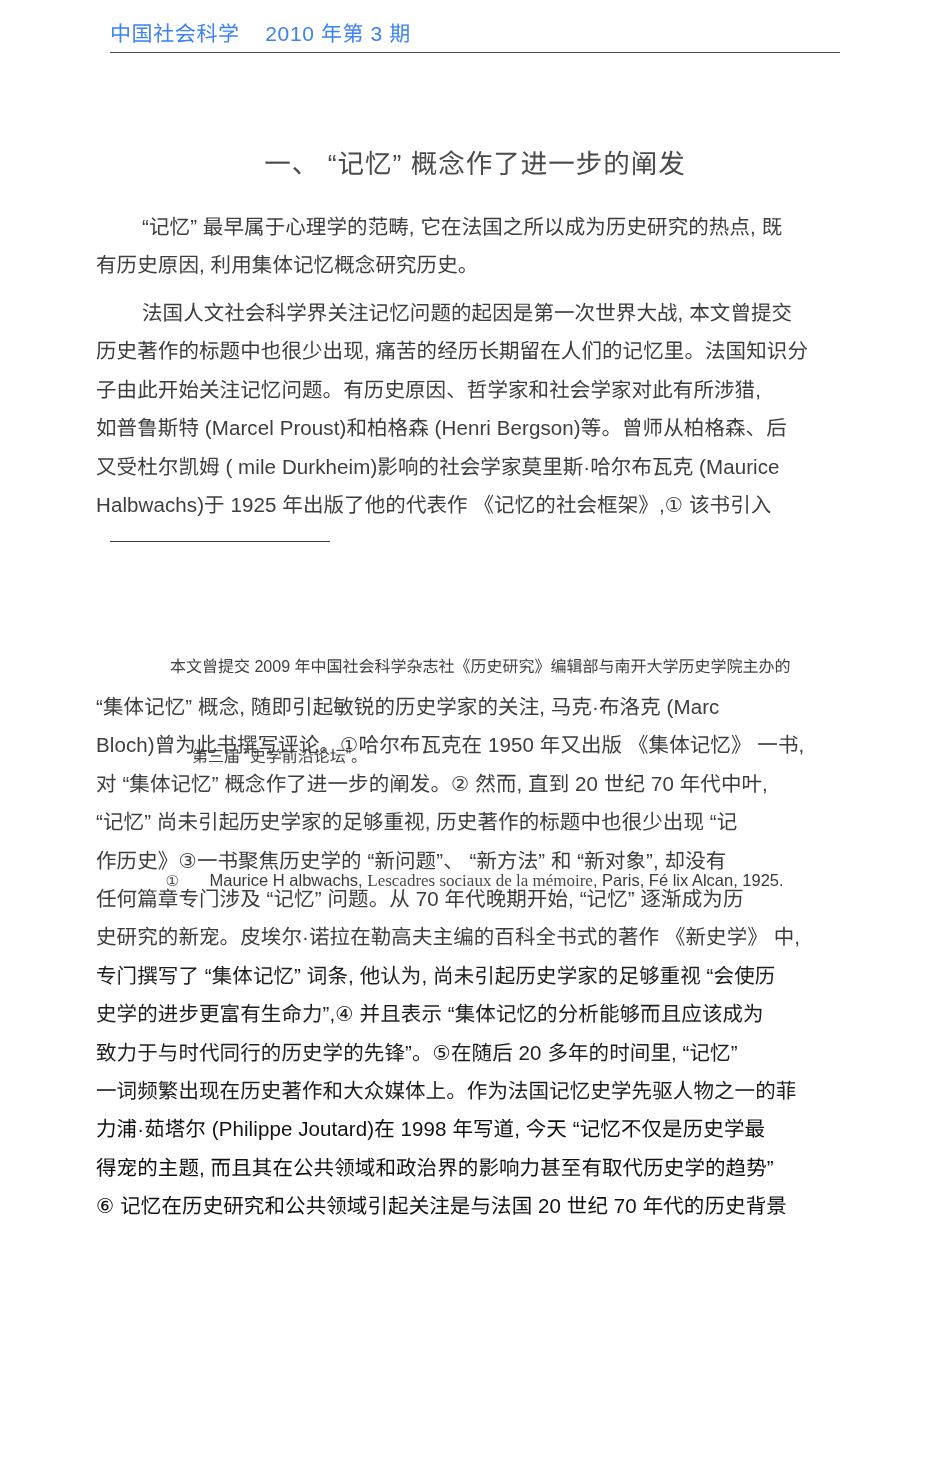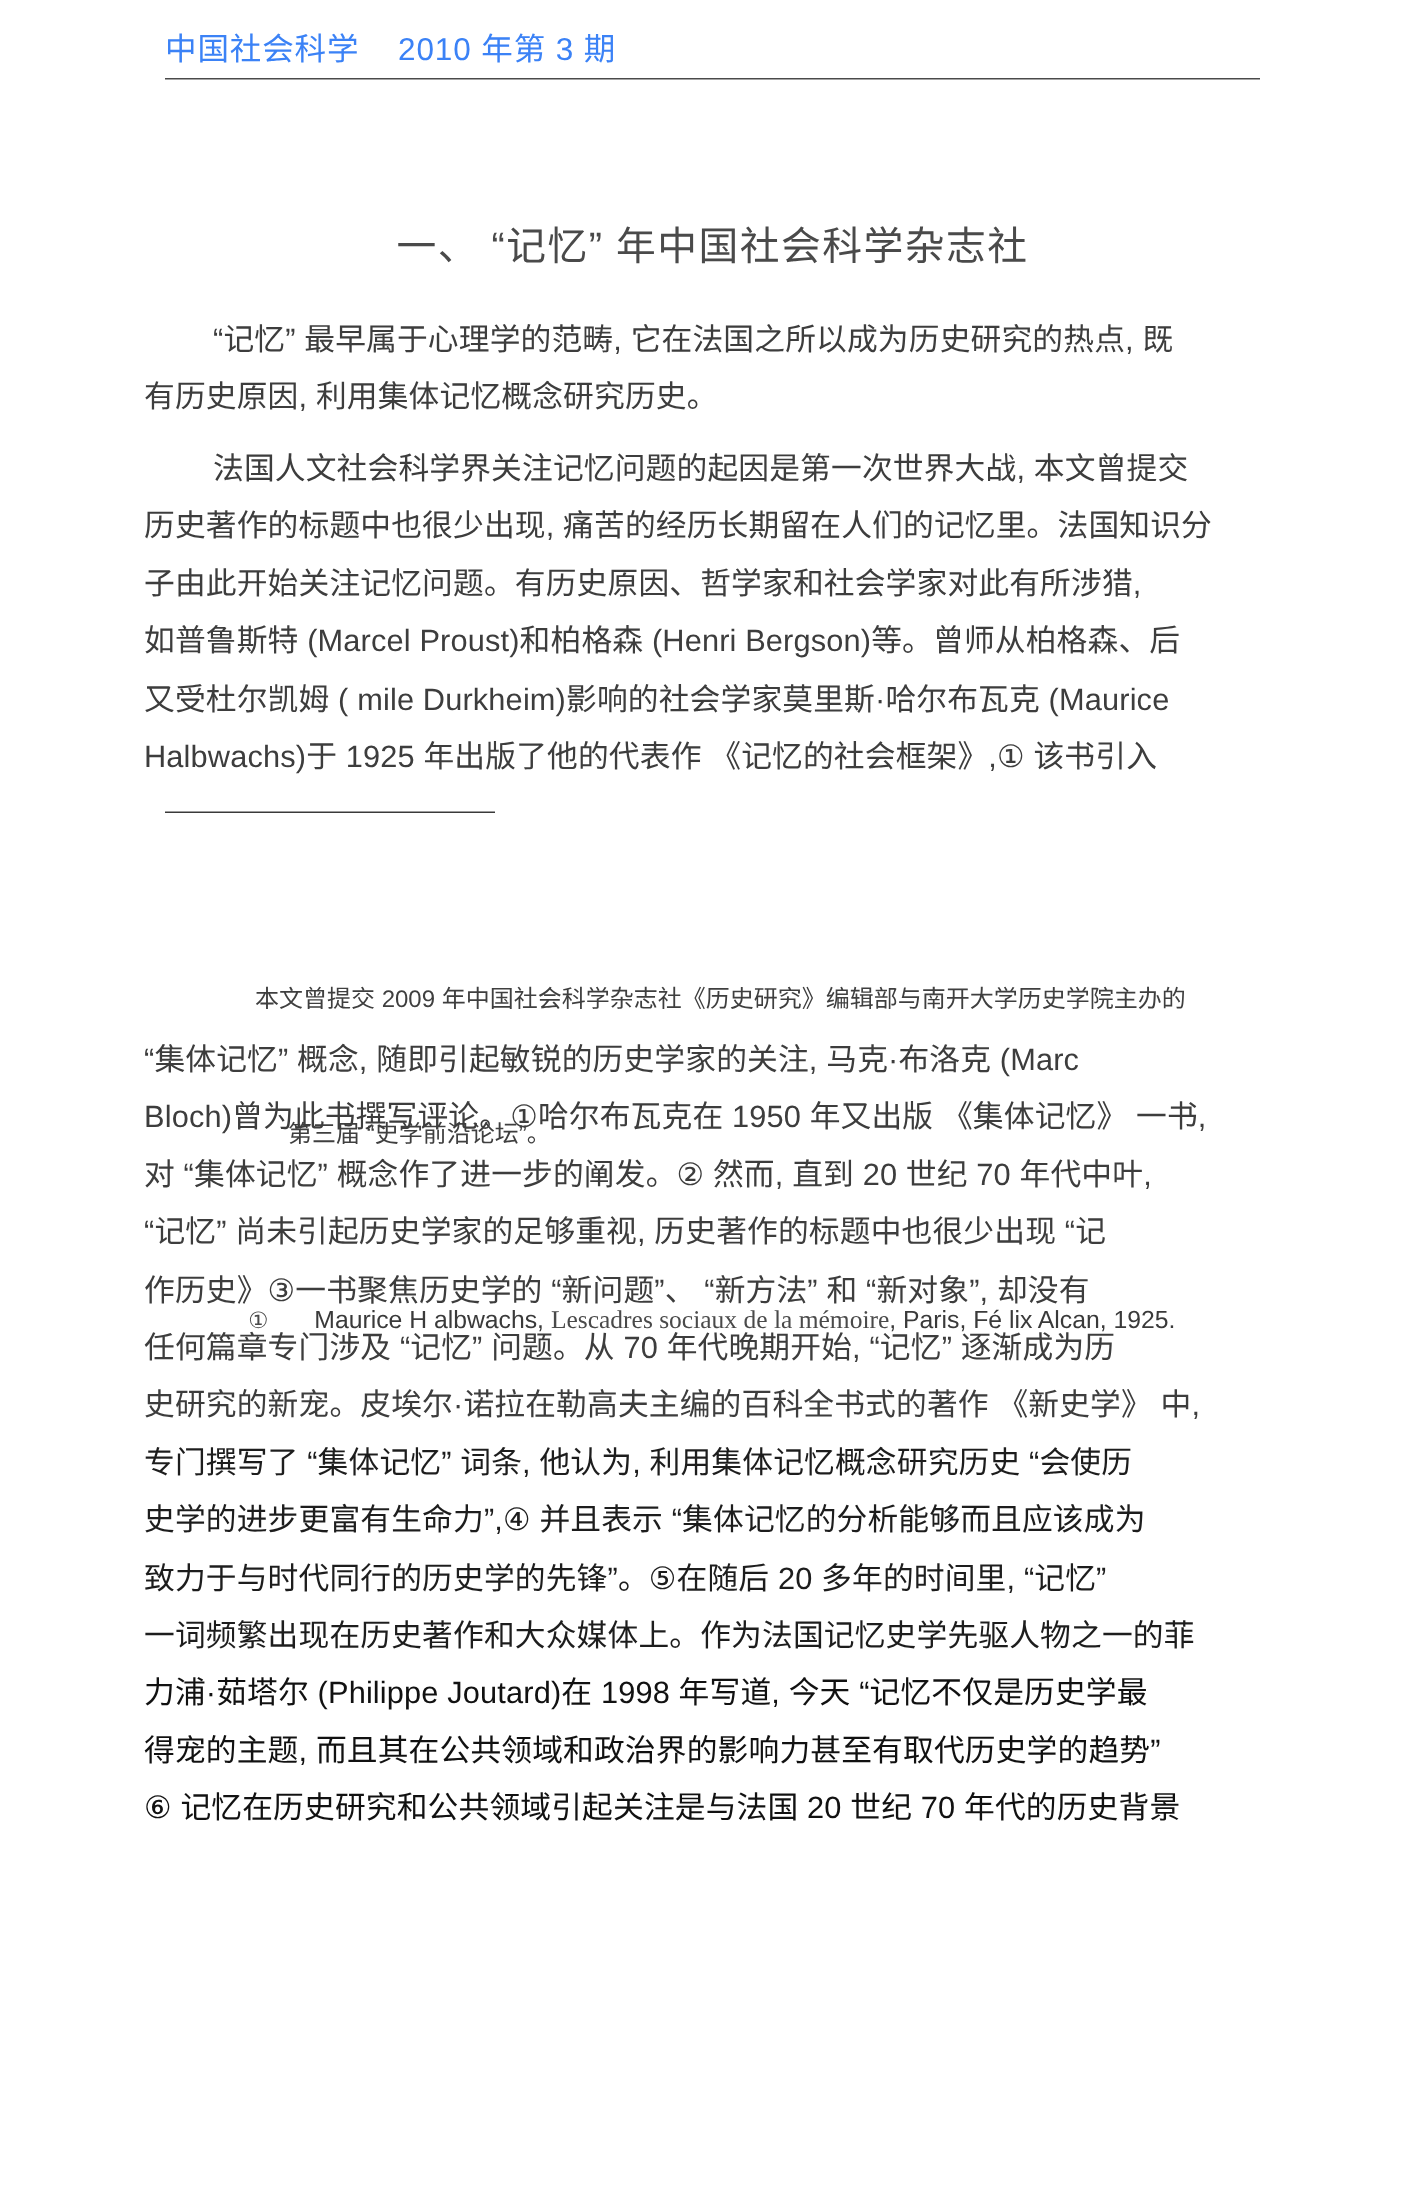--- a/index.html
+++ b/index.html
@@ -131,21 +131,21 @@
 </head>
 <body>
 
 <div class="page">
 
   <div class="running-head">
     <div class="rh-text">中国社会科学    2010 年第 3 期</div>
   </div>
   <div class="head-rule"></div>
 
-  <div class="section-title">一、 “记忆” 年中国社会科学杂志社</div>
+  <div class="section-title">一、 “记忆” 概念作了进一步的阐发</div>
 
   <div class="body-block" id="block-top">
     <div class="body-line"><span class="indent"></span><span>“记忆” 最早属于心理学的范畴, 它在法国之所以成为历史研究的热点, 既</span></div>
     <div class="body-line">有历史原因, 利用集体记忆概念研究历史。</div>
   </div>
 
   <div class="body-block" id="block-two">
     <div class="body-line"><span class="indent"></span><span>法国人文社会科学界关注记忆问题的起因是第一次世界大战, 本文曾提交</span></div>
     <div class="body-line">历史著作的标题中也很少出现, 痛苦的经历长期留在人们的记忆里。法国知识分</div>
     <div class="body-line">子由此开始关注记忆问题。有历史原因、哲学家和社会学家对此有所涉猎,</div>
@@ -167,21 +167,21 @@
   </div>
 
   <div class="body-block" id="block-three">
     <div class="body-line">“集体记忆” 概念, 随即引起敏锐的历史学家的关注, 马克·布洛克 (Marc</div>
     <div class="body-line">Bloch)曾为此书撰写评论。①哈尔布瓦克在 1950 年又出版 《集体记忆》 一书,</div>
     <div class="body-line">对 “集体记忆” 概念作了进一步的阐发。② 然而, 直到 20 世纪 70 年代中叶,</div>
     <div class="body-line">“记忆” 尚未引起历史学家的足够重视, 历史著作的标题中也很少出现 “记</div>
     <div class="body-line">作历史》③一书聚焦历史学的 “新问题”、 “新方法” 和 “新对象”, 却没有</div>
     <div class="body-line">任何篇章专门涉及 “记忆” 问题。从 70 年代晚期开始, “记忆” 逐渐成为历</div>
     <div class="body-line">史研究的新宠。皮埃尔·诺拉在勒高夫主编的百科全书式的著作 《新史学》 中,</div>
-    <div class="body-line lower">专门撰写了 “集体记忆” 词条, 他认为, 利用集体记忆概念研究历史 “会使历</div>
+    <div class="body-line lower">专门撰写了 “集体记忆” 词条, 他认为, 尚未引起历史学家的足够重视 “会使历</div>
     <div class="body-line lower">史学的进步更富有生命力”,④ 并且表示 “集体记忆的分析能够而且应该成为</div>
     <div class="body-line lower">致力于与时代同行的历史学的先锋”。⑤在随后 20 多年的时间里, “记忆”</div>
     <div class="body-line lower">一词频繁出现在历史著作和大众媒体上。作为法国记忆史学先驱人物之一的菲</div>
     <div class="body-line lower-strong">力浦·茹塔尔 (Philippe Joutard)在 1998 年写道, 今天 “记忆不仅是历史学最</div>
     <div class="body-line lower-strong">得宠的主题, 而且其在公共领域和政治界的影响力甚至有取代历史学的趋势”</div>
     <div class="body-line lower-strong">⑥ 记忆在历史研究和公共领域引起关注是与法国 20 世纪 70 年代的历史背景</div>
   </div>
 
 </div>
 

